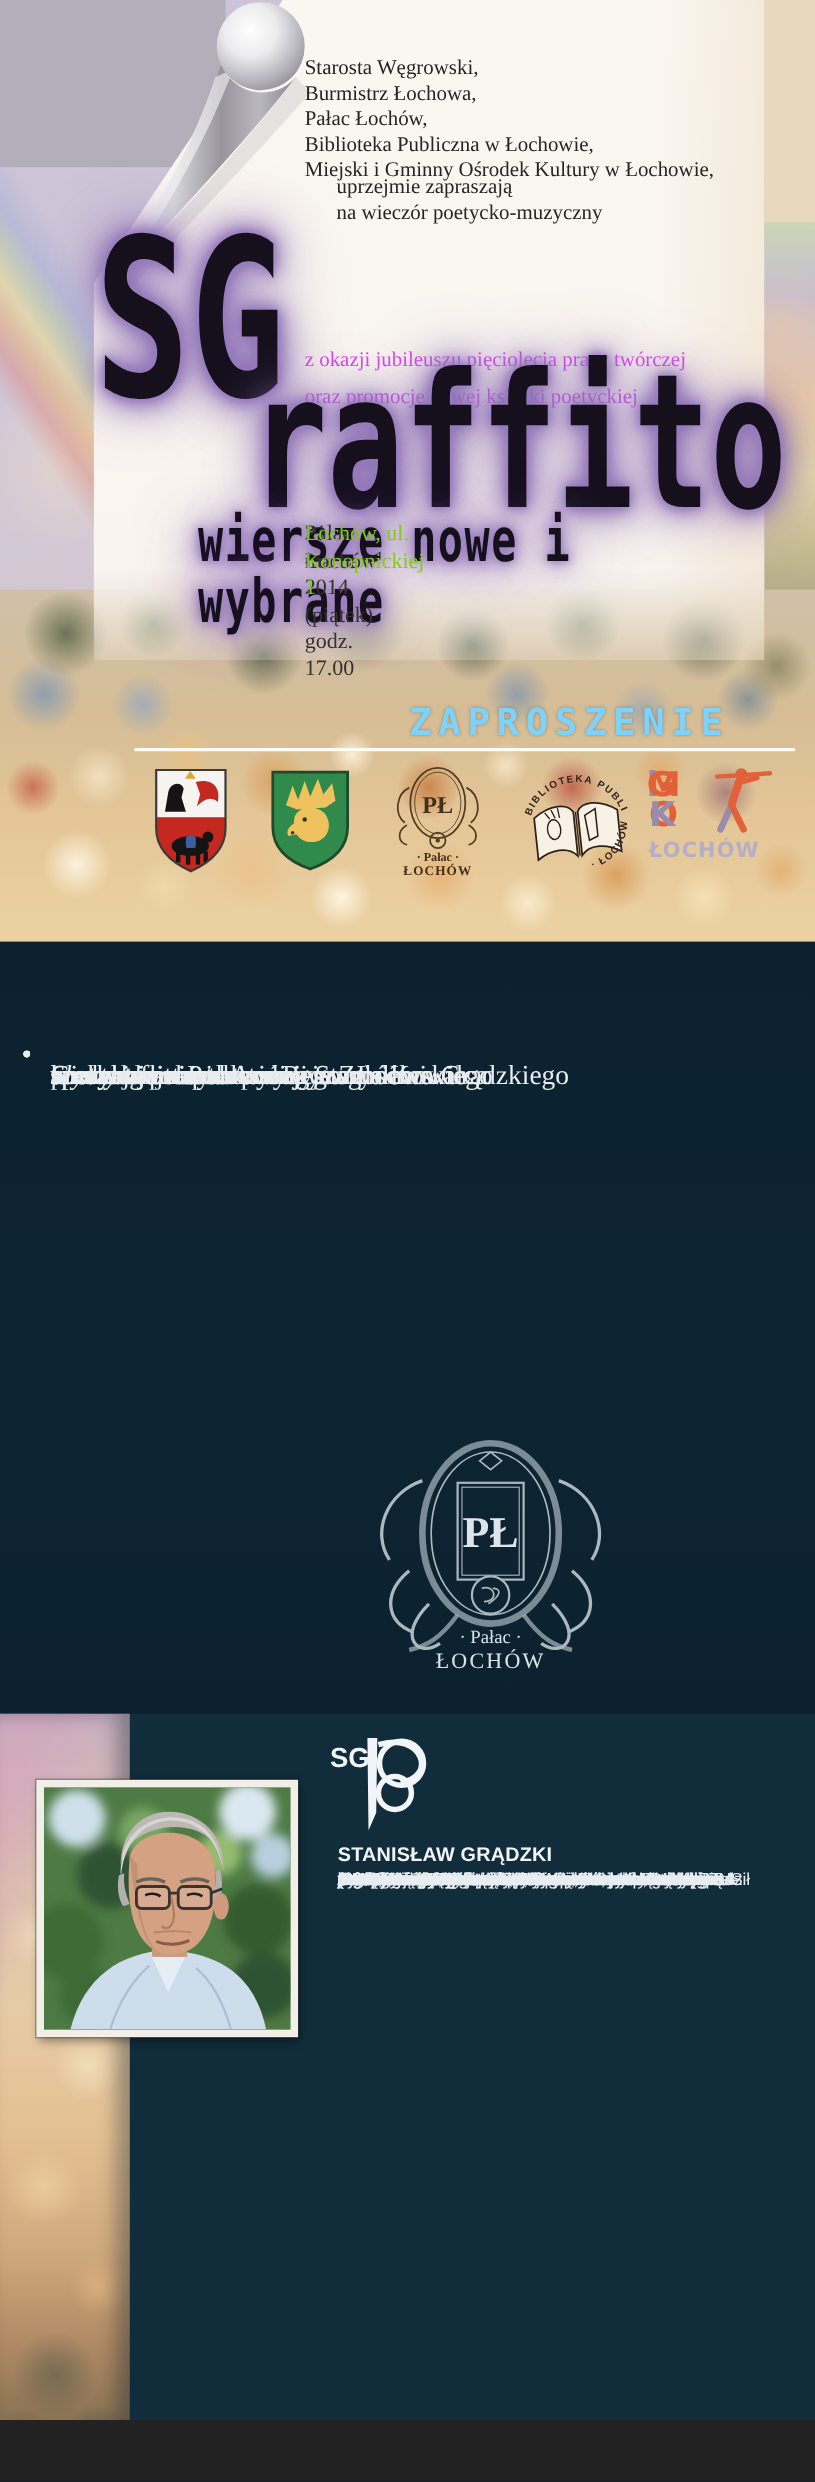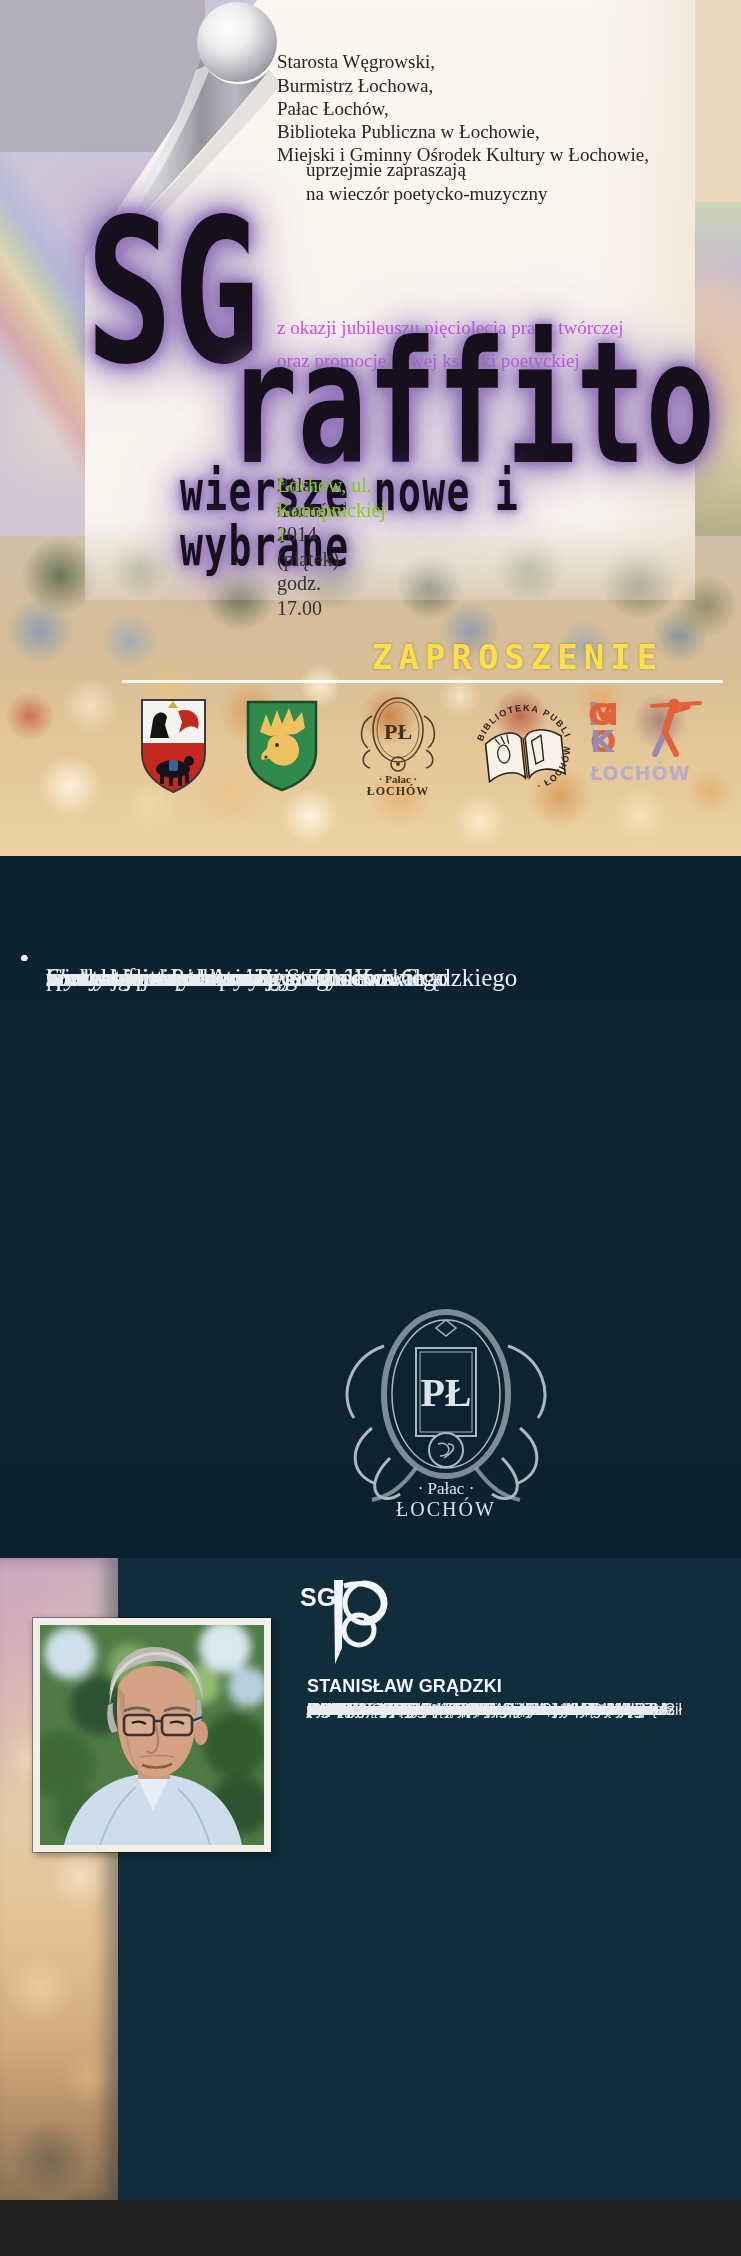--- a/index.html
+++ b/index.html
@@ -76,21 +76,21 @@
   
   .glow{font-family:"DejaVu Sans Mono",monospace;font-weight:bold;color:#16101d;line-height:1;
     transform-origin:left top;
     text-shadow:0 0 8px #9a7fc0,0 0 16px #8a6db4,0 0 30px #8a6db4,0 0 48px #9478b8,0 0 70px rgba(148,120,184,.8);}
   #sg-big{left:86px;top:192px;font-size:200px;transform:scaleX(.72);}
   #raffito{left:228px;top:318px;font-size:170px;transform:scaleX(.68);}
   #subtitle{left:180px;top:464px;font-size:55px;transform:scaleX(.69);letter-spacing:2px;}
 
   
   #banner{left:372px;top:637px;font-family:"DejaVu Sans Mono",monospace;font-weight:bold;
-    font-size:34px;letter-spacing:6px;color:#fde047;text-shadow:0 0 3px rgba(80,60,40,.45);}
+    font-size:34px;letter-spacing:6px;color:#7dd3fc;text-shadow:0 0 3px rgba(80,60,40,.45);}
   #divider{left:122px;top:680px;width:601px;height:3px;background:#fbfbf8;border-radius:2px;}
   .logo{display:block;}
   #crest-wegrow{left:140px;top:698px;}
   #crest-lochow{left:246px;top:700px;}
   #logo-palac-sepia{left:350px;top:694px;}
   #logo-biblioteka{left:472px;top:690px;}
   #logo-migok{left:588px;top:700px;width:126px;height:94px;}
   #migok-l1{left:0;top:0;font-family:"DejaVu Sans",sans-serif;font-weight:bold;font-size:31px;line-height:28px;}
   #migok-l2{left:2px;top:27px;font-family:"DejaVu Sans",sans-serif;font-weight:bold;font-size:31px;line-height:28px;}
   .mg-o{color:#e2603a;} .mg-p{color:#988cae;}

